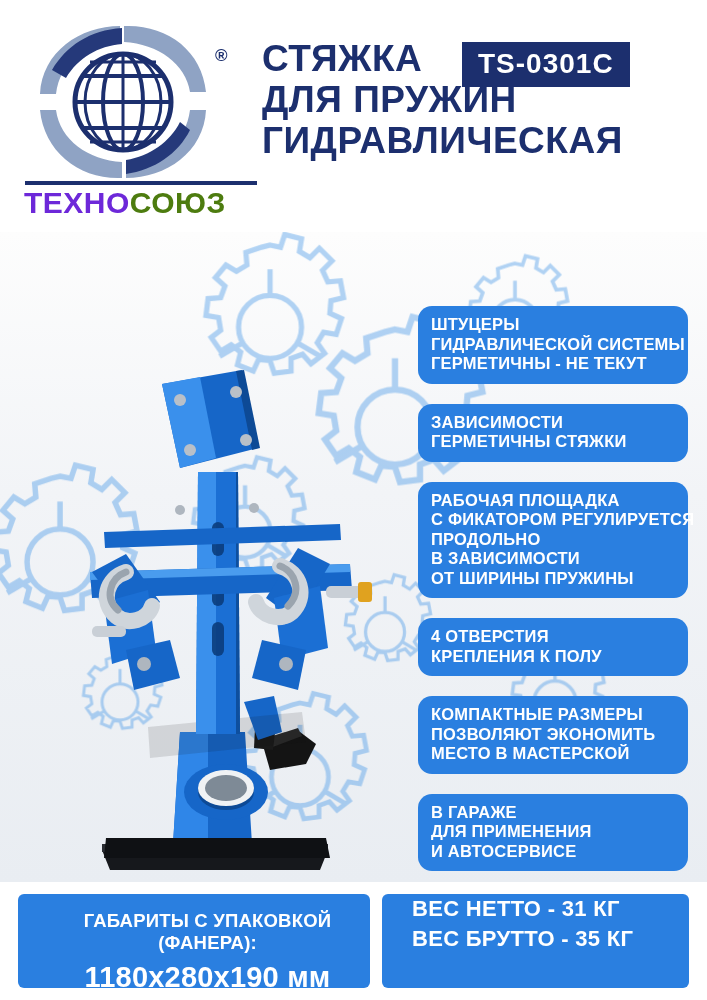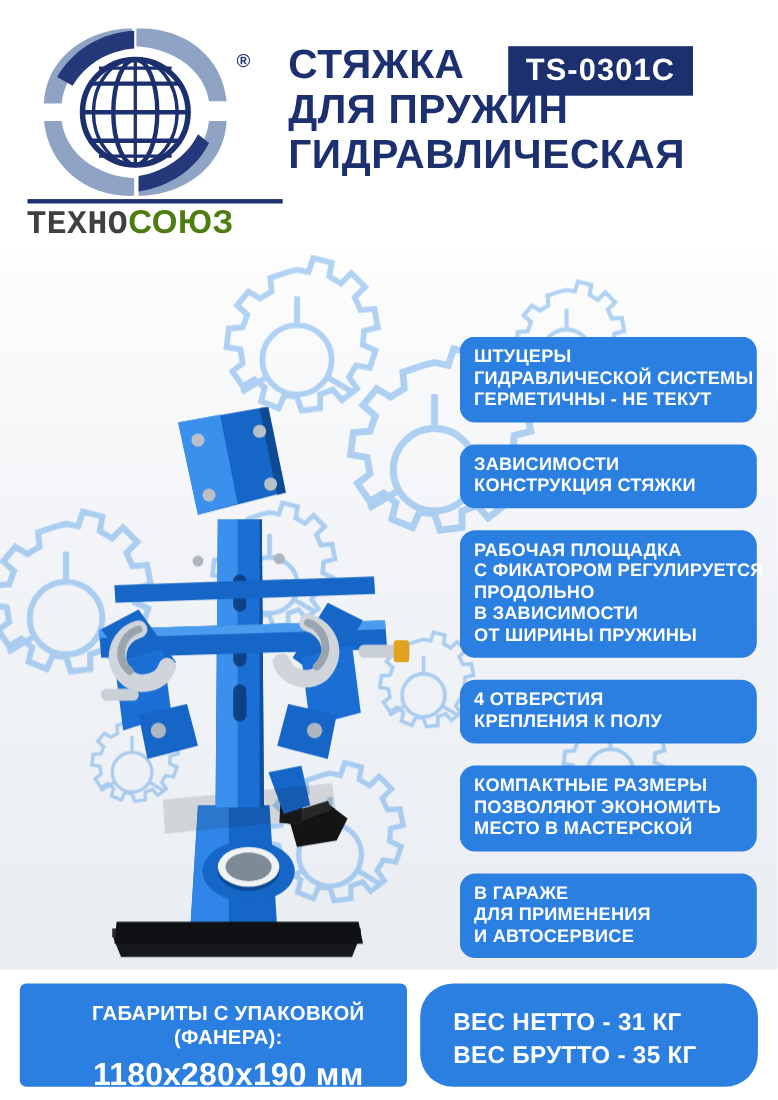--- a/index.html
+++ b/index.html
@@ -43,21 +43,21 @@
   }
   .logo-text {
     position: absolute;
     left: 2px; top: 168px;
     width: 238px;
     font-size: 30px;
     font-weight: bold;
     letter-spacing: 0.5px;
     white-space: nowrap;
   }
-  .logo-text .t1 { color: #404040; font-family: Liberation Mono, monospace; }
+  .logo-text .t1 { color: #6d28d9; }
   .logo-text .t2 { color: #4d7c0f; }
   .logo-underline {
     position: absolute;
     left: 3px; top: 163px;
     width: 232px; height: 4px;
     background: #1c2f6e;
   }
 
   .title-block {
     position: absolute;
@@ -136,23 +136,21 @@
     border-radius: 6px;
   }
   .foot-left {
     left: 18px; width: 352px;
     padding-top: 16px;
     text-align: center;
     padding-left: 27px;
   }
   .foot-right {
     left: 382px; width: 307px;
-    padding-top: 20px;
     padding-left: 30px;
-    border-radius: 30px;
   }
   .foot-l1 { font-size: 18.5px; font-weight: bold; letter-spacing: .2px; }
   .foot-l2 { font-size: 29px; font-weight: bold; margin-top: 7px; letter-spacing: .2px;}
   .foot-r { font-size: 22px; font-weight: bold; line-height: 30px; letter-spacing:.3px;}
 </style>
 </head>
 <body>
 
 <div class="page">
 
@@ -310,21 +308,21 @@
     <div class="features">
 
       <div class="bubble">
         <div>ШТУЦЕРЫ</div>
         <div>ГИДРАВЛИЧЕСКОЙ СИСТЕМЫ</div>
         <div>ГЕРМЕТИЧНЫ - НЕ ТЕКУТ</div>
       </div>
 
       <div class="bubble">
         <div>ЗАВИСИМОСТИ</div>
-        <div>КОНСТРУКЦИЯ СТЯЖКИ</div>
+        <div>ГЕРМЕТИЧНЫ СТЯЖКИ</div>
       </div>
 
       <div class="bubble">
         <div>РАБОЧАЯ ПЛОЩАДКА</div>
         <div>С ФИКАТОРОМ РЕГУЛИРУЕТСЯ</div>
         <div>ПРОДОЛЬНО</div>
         <div> В ЗАВИСИМОСТИ</div>
         <div>ОТ ШИРИНЫ ПРУЖИНЫ</div>
       </div>
 

